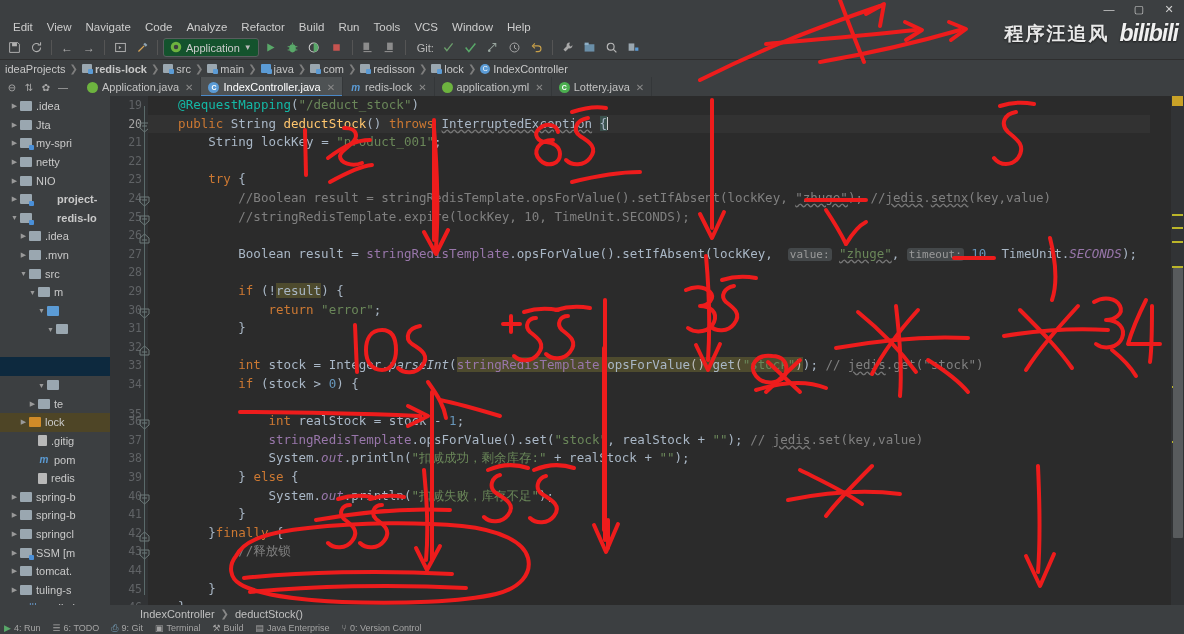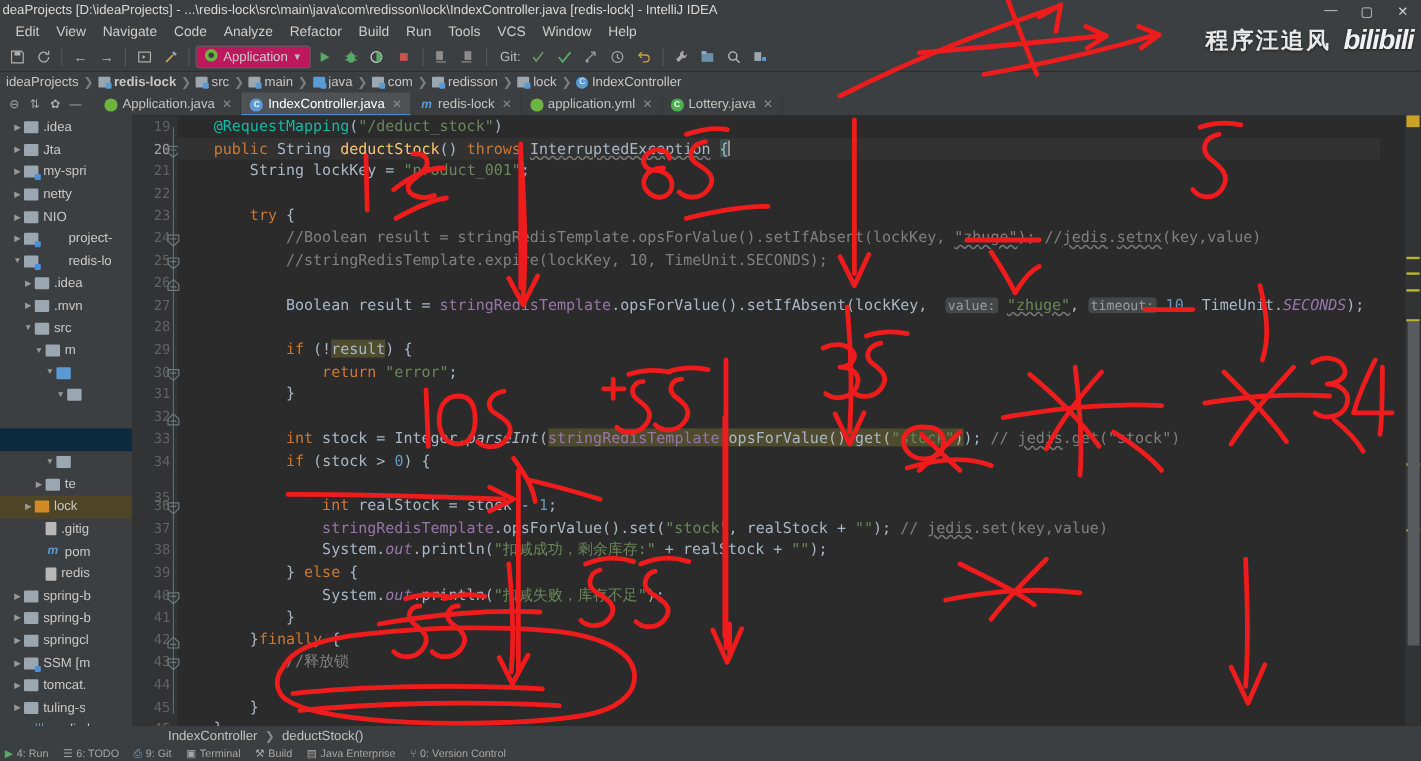--- a/index.html
+++ b/index.html
@@ -25,21 +25,21 @@
   .menubar { height:18px; background:#3c3f41; display:flex; align-items:center;
              font-size:11.5px; color:#cdcdcd; padding-left:6px; gap:0px; }
   .menuitem { padding:1px 7px; white-space:nowrap; }
 
   
   .toolbar { height:24px; background:#3c3f41; display:flex; align-items:center;
              padding:0 4px; gap:2px; border-bottom:1px solid #2e2e2e; position:relative; }
   .tb { width:20px; height:20px; display:flex; align-items:center; justify-content:center;
         font-size:12px; color:#b0b0b0; border-radius:2px; }
   .sep { width:1px; height:15px; background:#555; margin:0 3px; }
-  .runcfg { height:19px; background:#be185d; border:1px solid #5a5d5f; border-radius:3px;
+  .runcfg { height:19px; background:#14532d; border:1px solid #5a5d5f; border-radius:3px;
             display:flex; align-items:center; gap:4px; padding:0 6px; font-size:11px; color:#ccc; }
   .gitlabel { font-size:11px; color:#bbb; margin:0 3px 0 6px; }
 
   
   .watermark { position:absolute; right:6px; top:-16px; display:flex; align-items:center;
                gap:10px; pointer-events:none; }
   .wm-text { font-size:19px; color:#e8e8e8; font-weight:bold; letter-spacing:2px;
              text-shadow:0 1px 2px rgba(0,0,0,.6); }
   .wm-bili { font-size:23px; color:#f0f0f0; font-weight:bold; font-style:italic;
              letter-spacing:-1px; text-shadow:0 1px 2px rgba(0,0,0,.6); }
@@ -90,21 +90,21 @@
   .ficon { width:12px;height:10px;background:#9aa7b0;border-radius:1px;margin-right:4px;
            flex:none; position:relative; }
   .ficon.mod::after{content:"";position:absolute;right:-2px;bottom:-2px;width:5px;height:5px;
                     background:#4a90d9;border-radius:1px;}
   .ficon.orange{background:#d08b28;}
   .ficon.file{width:9px;height:11px;background:#b8b8b8;border-radius:1px;}
   .ficon.mvnm{background:transparent;color:#5b9bd5;font-style:italic;font-weight:bold;font-size:10px;
               width:12px;text-align:center;line-height:10px;}
   .ficon.bars{background:transparent;color:#6a9fd4;font-size:10px;width:12px;line-height:10px;}
   .nlabel { overflow:hidden; }
-  .node.b .nlabel { font-weight:normal;padding-left:21px; }
+  .node.b .nlabel { font-weight:bold;padding-left:21px; }
 
   
   .editorwrap { flex:1; position:relative; background:#2b2b2b; overflow:hidden; }
   .gutter { position:absolute; left:0; top:0; bottom:0; width:38px; background:#313335; }
   .lnum { position:absolute; right:6px; font-size:11.5px; color:#606366;
           font-family:"DejaVu Sans Mono", monospace; text-align:right; }
   .lnum.cur { color:#a4a3a3; }
   .foldcol { position:absolute; left:30px; top:0; bottom:0; width:10px; }
   .foldline { position:absolute; left:4px; width:1px; background:#5a6a6a; }
   .foldmark { position:absolute; left:-1px; width:11px; height:11px; }
@@ -147,21 +147,20 @@
 
   
   .ink { position:absolute; inset:0; pointer-events:none; z-index:50; }
 </style>
 </head>
 <body>
 
 <div id="app">
 
   <div class="titlebar">
-    <span class="txt">deaProjects [D:\ideaProjects] - ...\redis-lock\src\main\java\com\redisson\lock\IndexController.java [redis-lock] - IntelliJ IDEA</span>
     <div class="winbtns">
       <div class="winbtn">—</div>
       <div class="winbtn">▢</div>
       <div class="winbtn close">✕</div>
     </div>
   </div>
 
   <div class="menubar">
     <div class="menuitem">Edit</div>
     <div class="menuitem">View</div>

